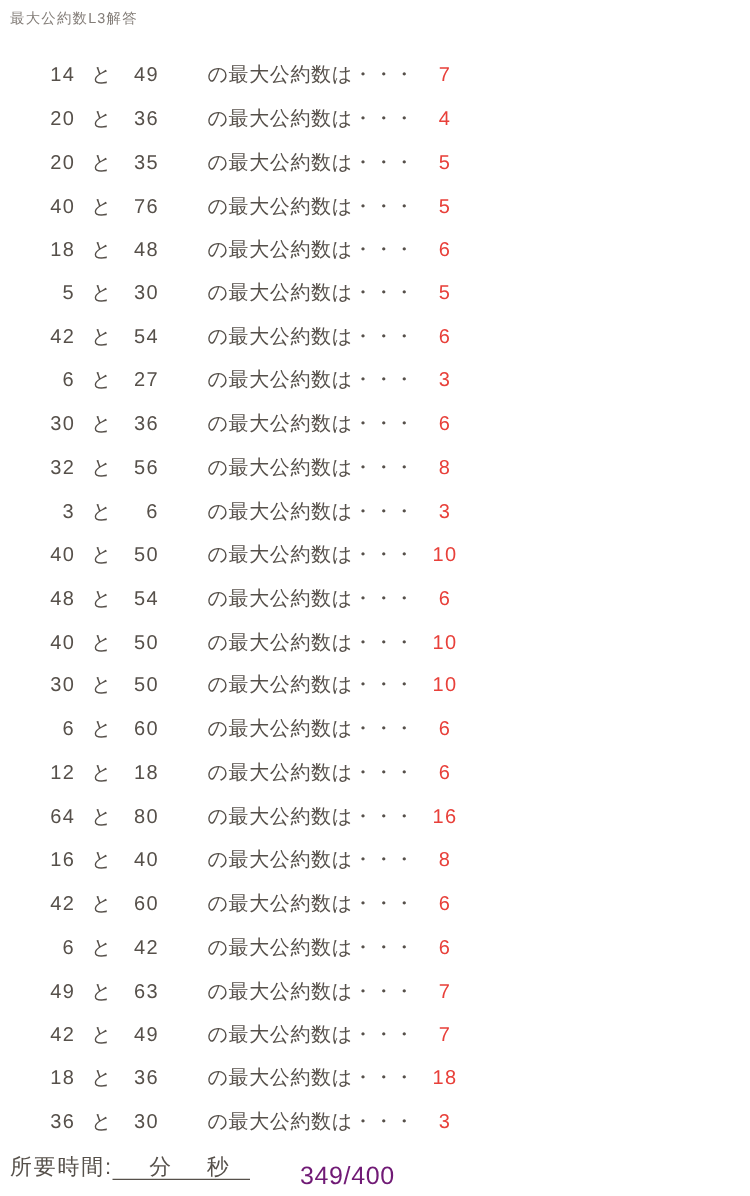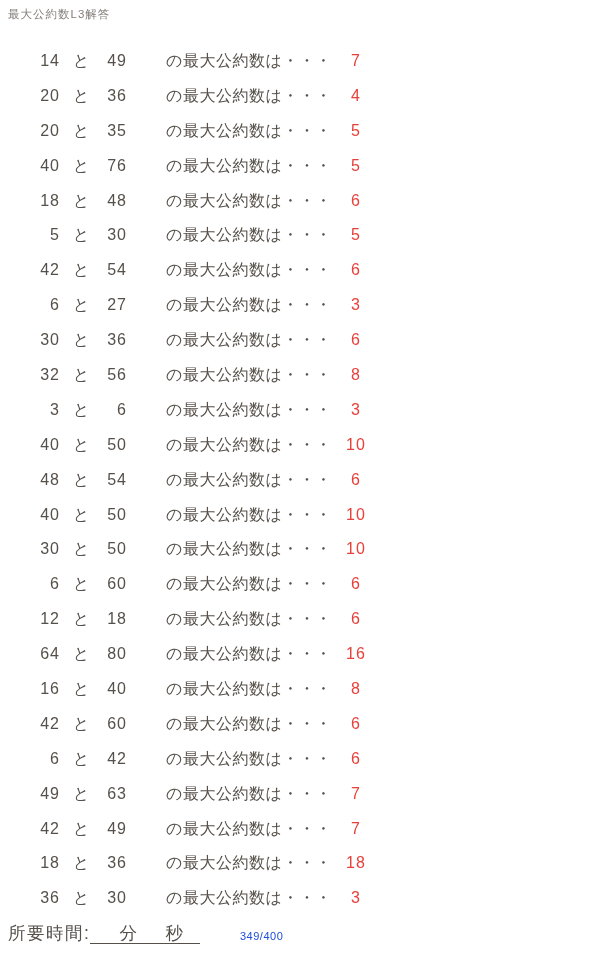--- a/index.html
+++ b/index.html
@@ -45,21 +45,21 @@
     position:absolute;left:8px;top:921px;height:26px;
     display:flex;align-items:flex-start;font-size:17.5px;letter-spacing:1.5px;
   }
   .time-line{
     display:inline-block;width:110px;height:23px;
     border-bottom:1.5px solid #56504a;
     display:flex;justify-content:space-between;
     padding:0 16px 0 29px;box-sizing:border-box;
   }
   .page-indicator{
-    position:absolute;left:240px;top:930px;font-size:11px;color:#1d4ed8;
+    position:absolute;left:240px;top:930px;font-size:20px;color:#701a75;
     letter-spacing:0.5px;
   }
   .copyright{
     position:absolute;right:10px;top:933px;font-size:11.5px;color:#9d9995;
     letter-spacing:0.2px;
   }
 </style>
 </head>
 <body style="--answer-red: #e8403a; color: rgb(86, 80, 74);">
 

